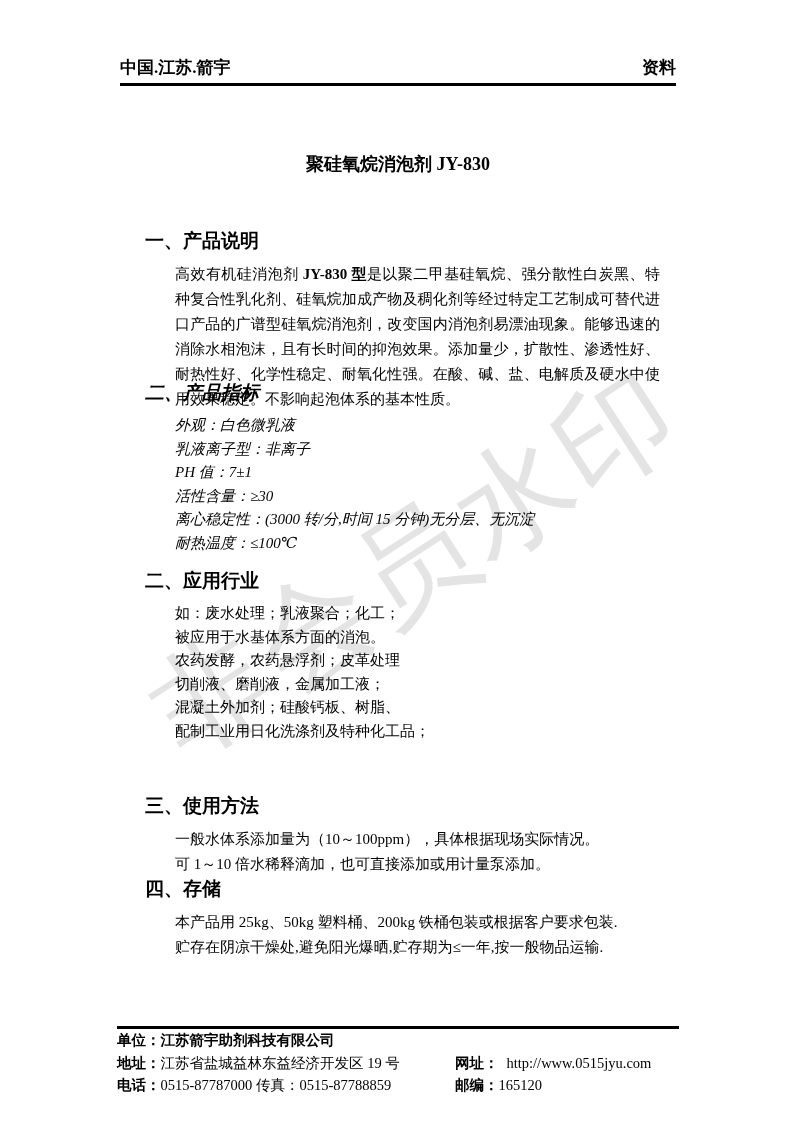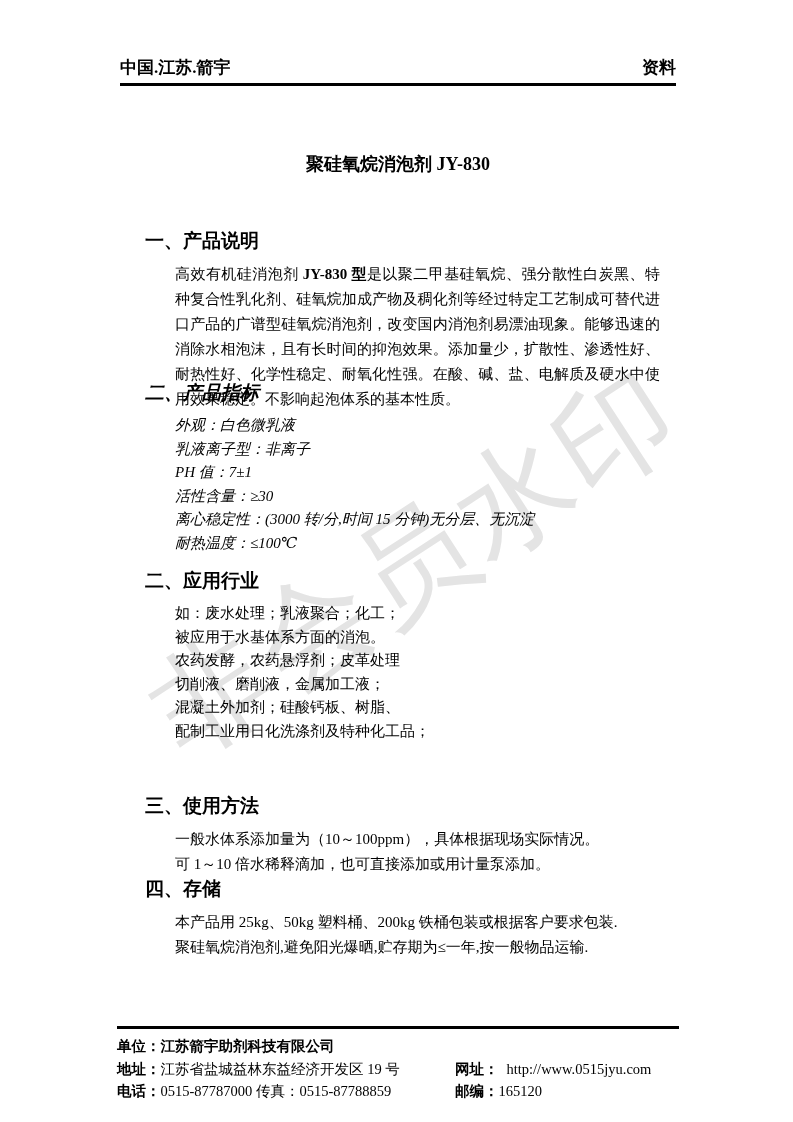--- a/index.html
+++ b/index.html
@@ -47,21 +47,20 @@
   .sec-heading { font-weight:bold; font-size:19px; margin-bottom:8px; }
   .sec-body { padding-left:30px; width:485px; font-size:15px; }
   .para { line-height:25px; text-align:justify; }
   .lines-tight div { line-height:23.5px; }
   .lines-loose div { line-height:25px; }
   .b { font-weight:bold; }
 
   .footer {
     position:absolute; left:117px; top:1026px; width:562px;
     border-top:3px solid #000;
-    padding-top:6px;
     font-size:14.5px;
   }
   .frow { position:relative; line-height:22.5px; white-space:nowrap; }
   .flabel { font-weight:bold; }
   .fcol2 { position:absolute; left:338px; top:0; }
   .fval-gap { padding-left:8px; }
 </style>
 </head>
 <body>
 
@@ -114,21 +113,21 @@
       <div class="sec-body lines-loose">
         <div>一般水体系添加量为（10～100ppm），具体根据现场实际情况。</div>
         <div>可 1～10 倍水稀释滴加，也可直接添加或用计量泵添加。</div>
       </div>
     </div>
 
     <div class="section sec5">
       <div class="sec-heading">四、存储</div>
       <div class="sec-body lines-loose">
         <div>本产品用 25kg、50kg 塑料桶、200kg 铁桶包装或根据客户要求包装.</div>
-        <div>聚硅氧烷消泡剂,避免阳光爆晒,贮存期为≤一年,按一般物品运输.</div>
+        <div>贮存在阴凉干燥处,避免阳光爆晒,贮存期为≤一年,按一般物品运输.</div>
       </div>
     </div>
 
     <div class="footer">
       <div class="frow">
         <span class="flabel">单位：</span><span class="b">江苏箭宇助剂科技有限公司</span>
       </div>
       <div class="frow">
         <span class="flabel">地址：</span><span>江苏省盐城益林东益经济开发区 19 号</span>
         <span class="fcol2">

